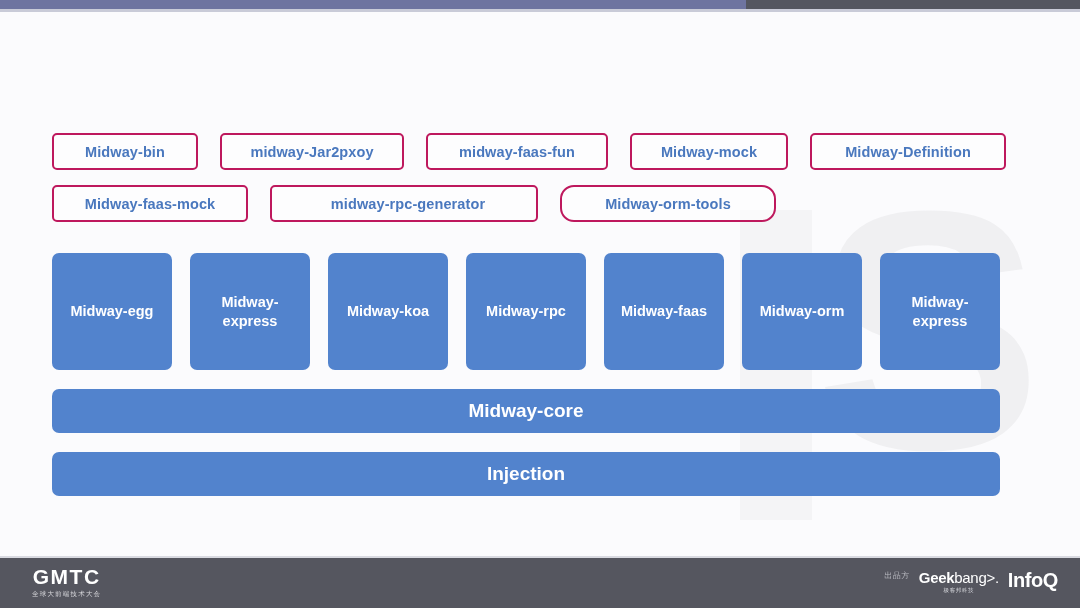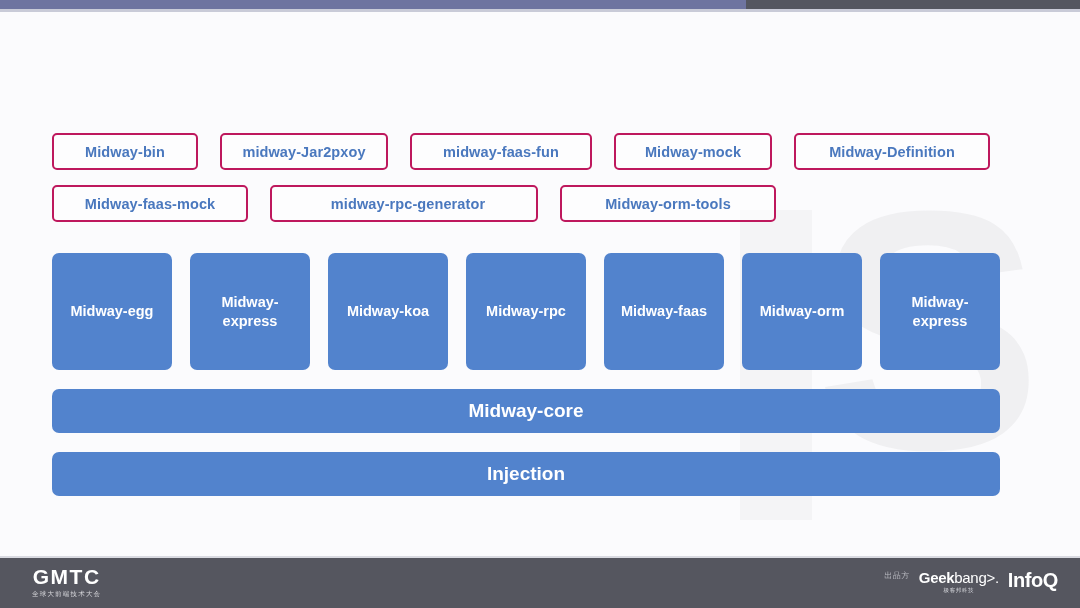--- a/index.html
+++ b/index.html
@@ -100,25 +100,25 @@
     height: 37px;
     letter-spacing: 0.1px;
   }
 
   #row-tools-1 { left: 52px; top: 133px; }
   #row-tools-2 { left: 52px; top: 185px; }
 
   #row-tools-1 .tool-box { margin-right: 22px; }
   #row-tools-1 .tool-box:last-child { margin-right: 0; }
   #row-tools-2 .tool-box { margin-right: 22px; }
-  #row-tools-2 .tool-box:last-child { margin-right: 0; }
+  #row-tools-2 .tool-box:last-child { margin-right: 0; border-radius: 14px; }
 
   
   #row-tools-1 .tool-box:nth-child(1) { width: 146px; }
-  #row-tools-1 .tool-box:nth-child(2) { width: 168px; }
+  #row-tools-1 .tool-box:nth-child(2) { width: 184px; }
   #row-tools-1 .tool-box:nth-child(3) { width: 182px; }
   #row-tools-1 .tool-box:nth-child(4) { width: 158px; }
   #row-tools-1 .tool-box:nth-child(5) { width: 196px; }
 
   
   #row-tools-2 .tool-box:nth-child(1) { width: 196px; }
   #row-tools-2 .tool-box:nth-child(2) { width: 268px; padding-left: 8px; }
   #row-tools-2 .tool-box:nth-child(3) { width: 216px; }
   #row-tools-2 .tool-box:nth-child(4) { width: 206px; }
 

